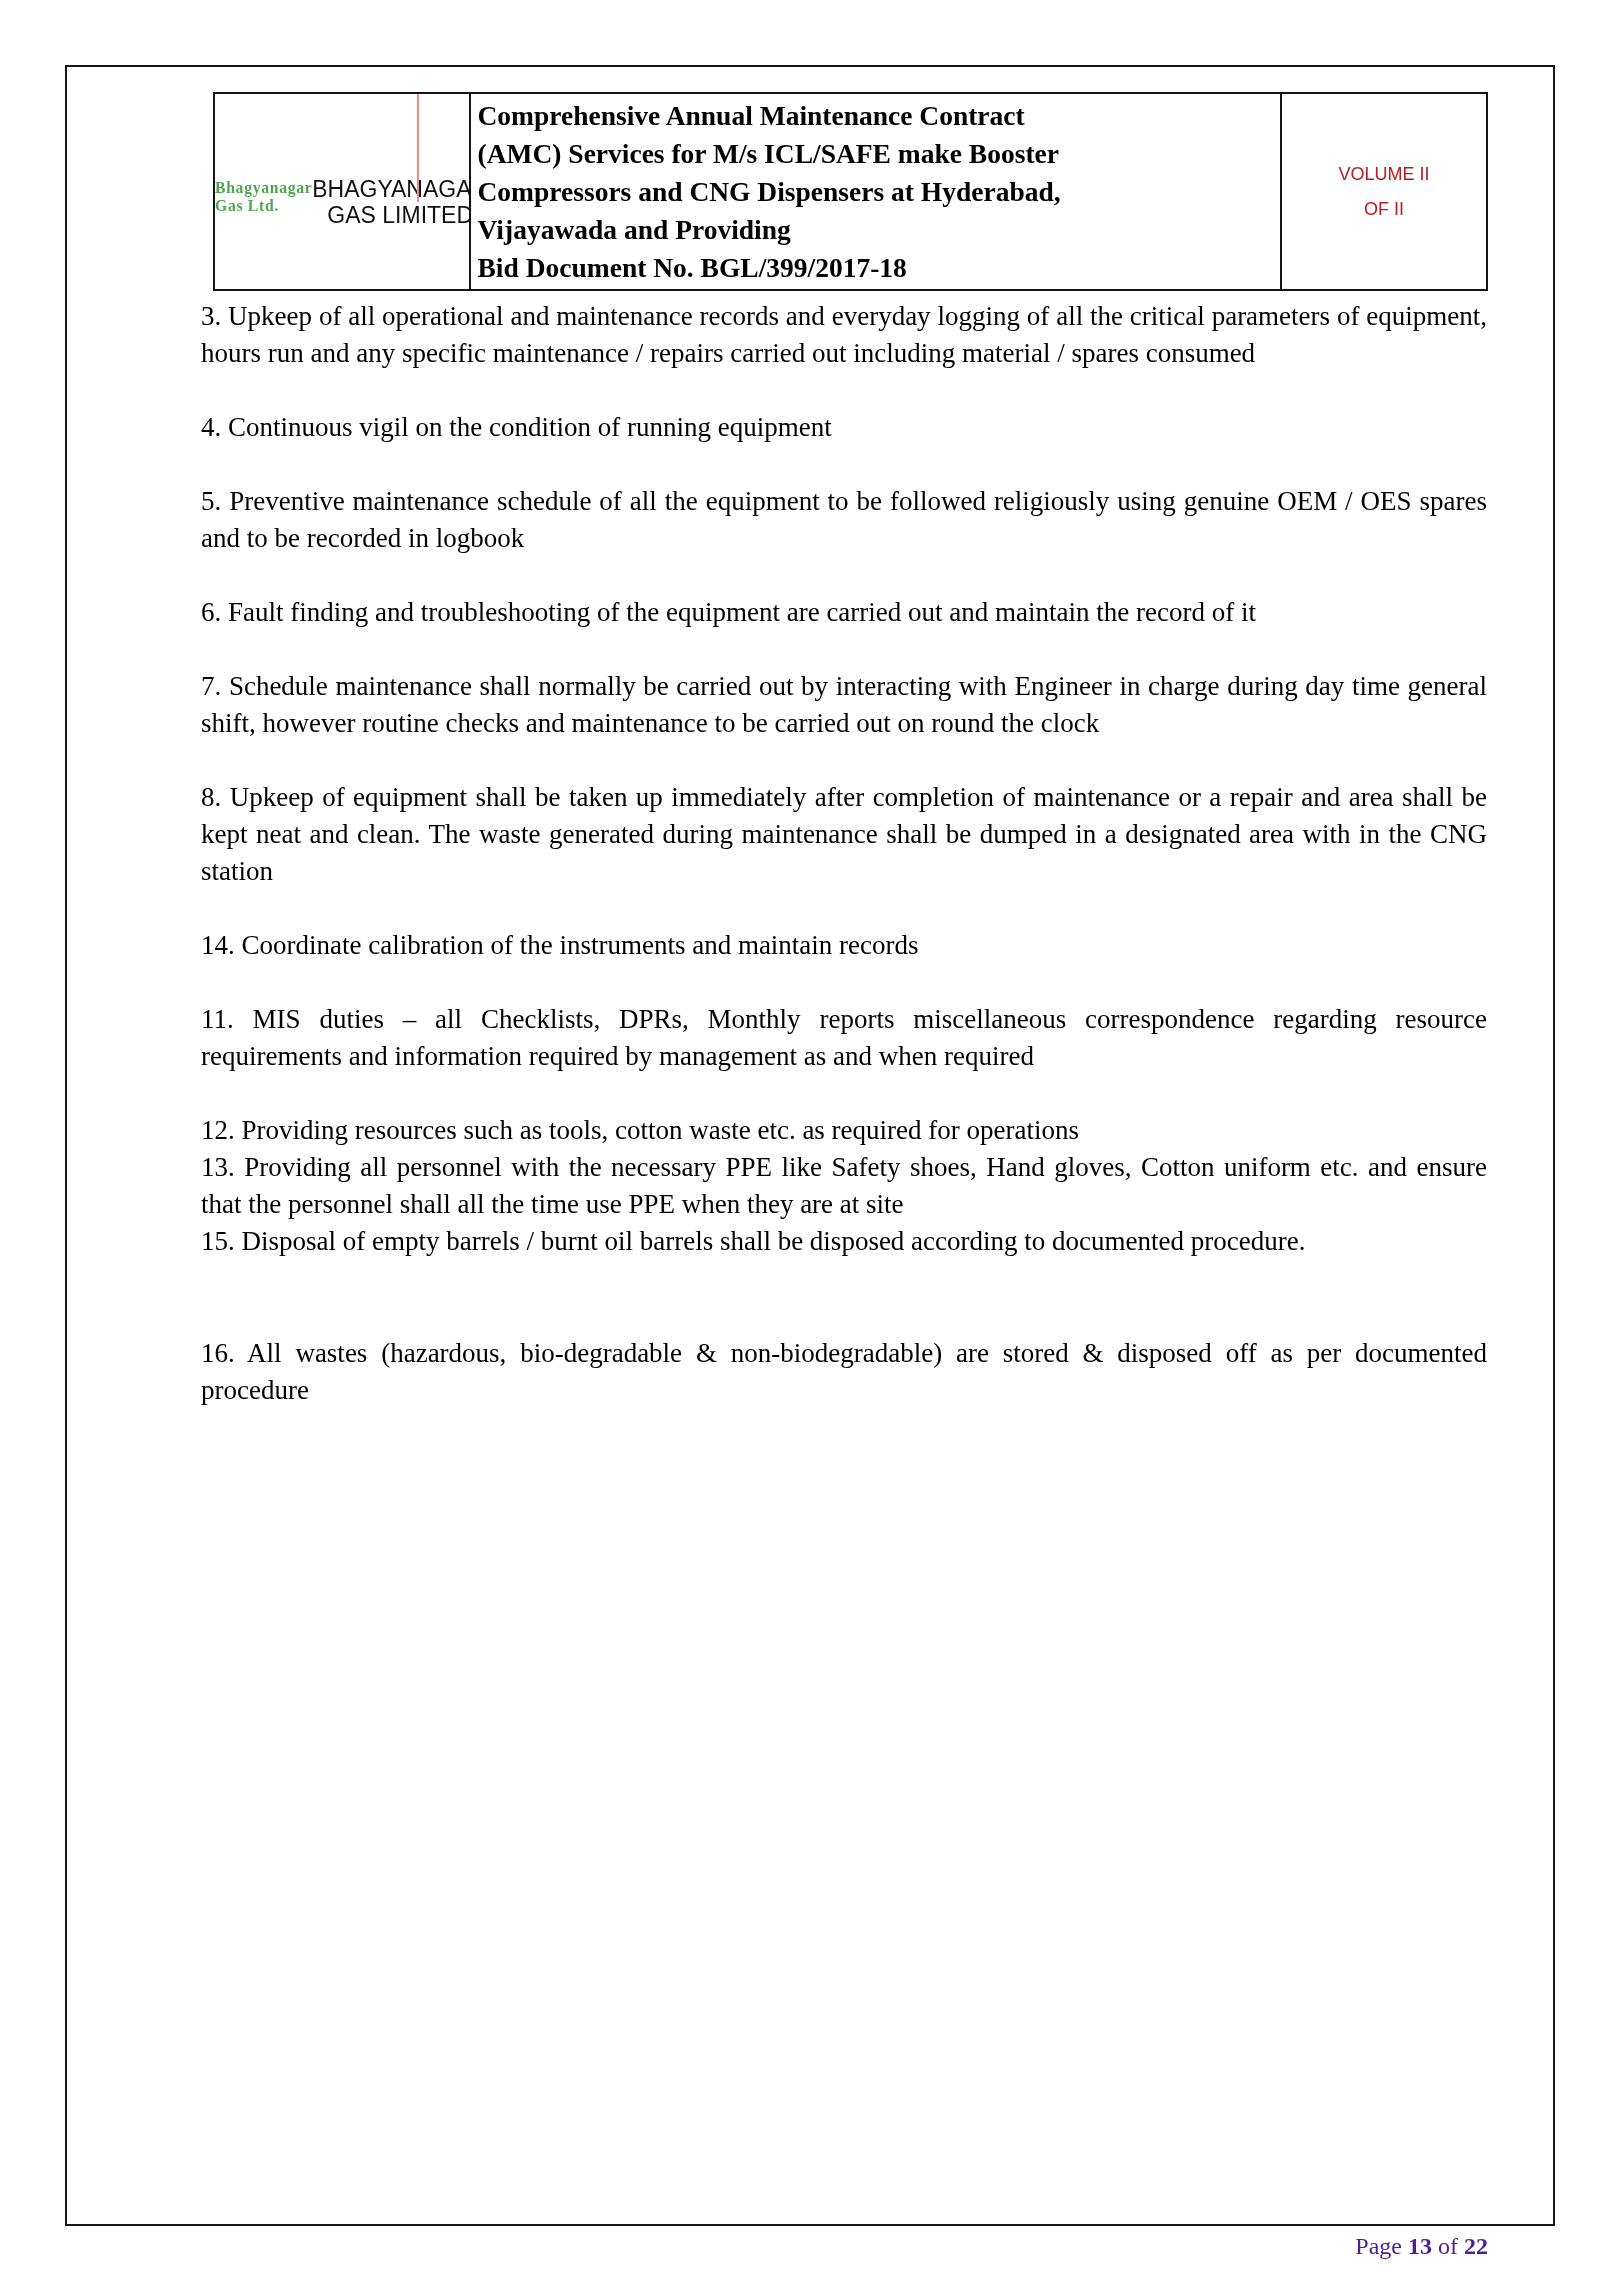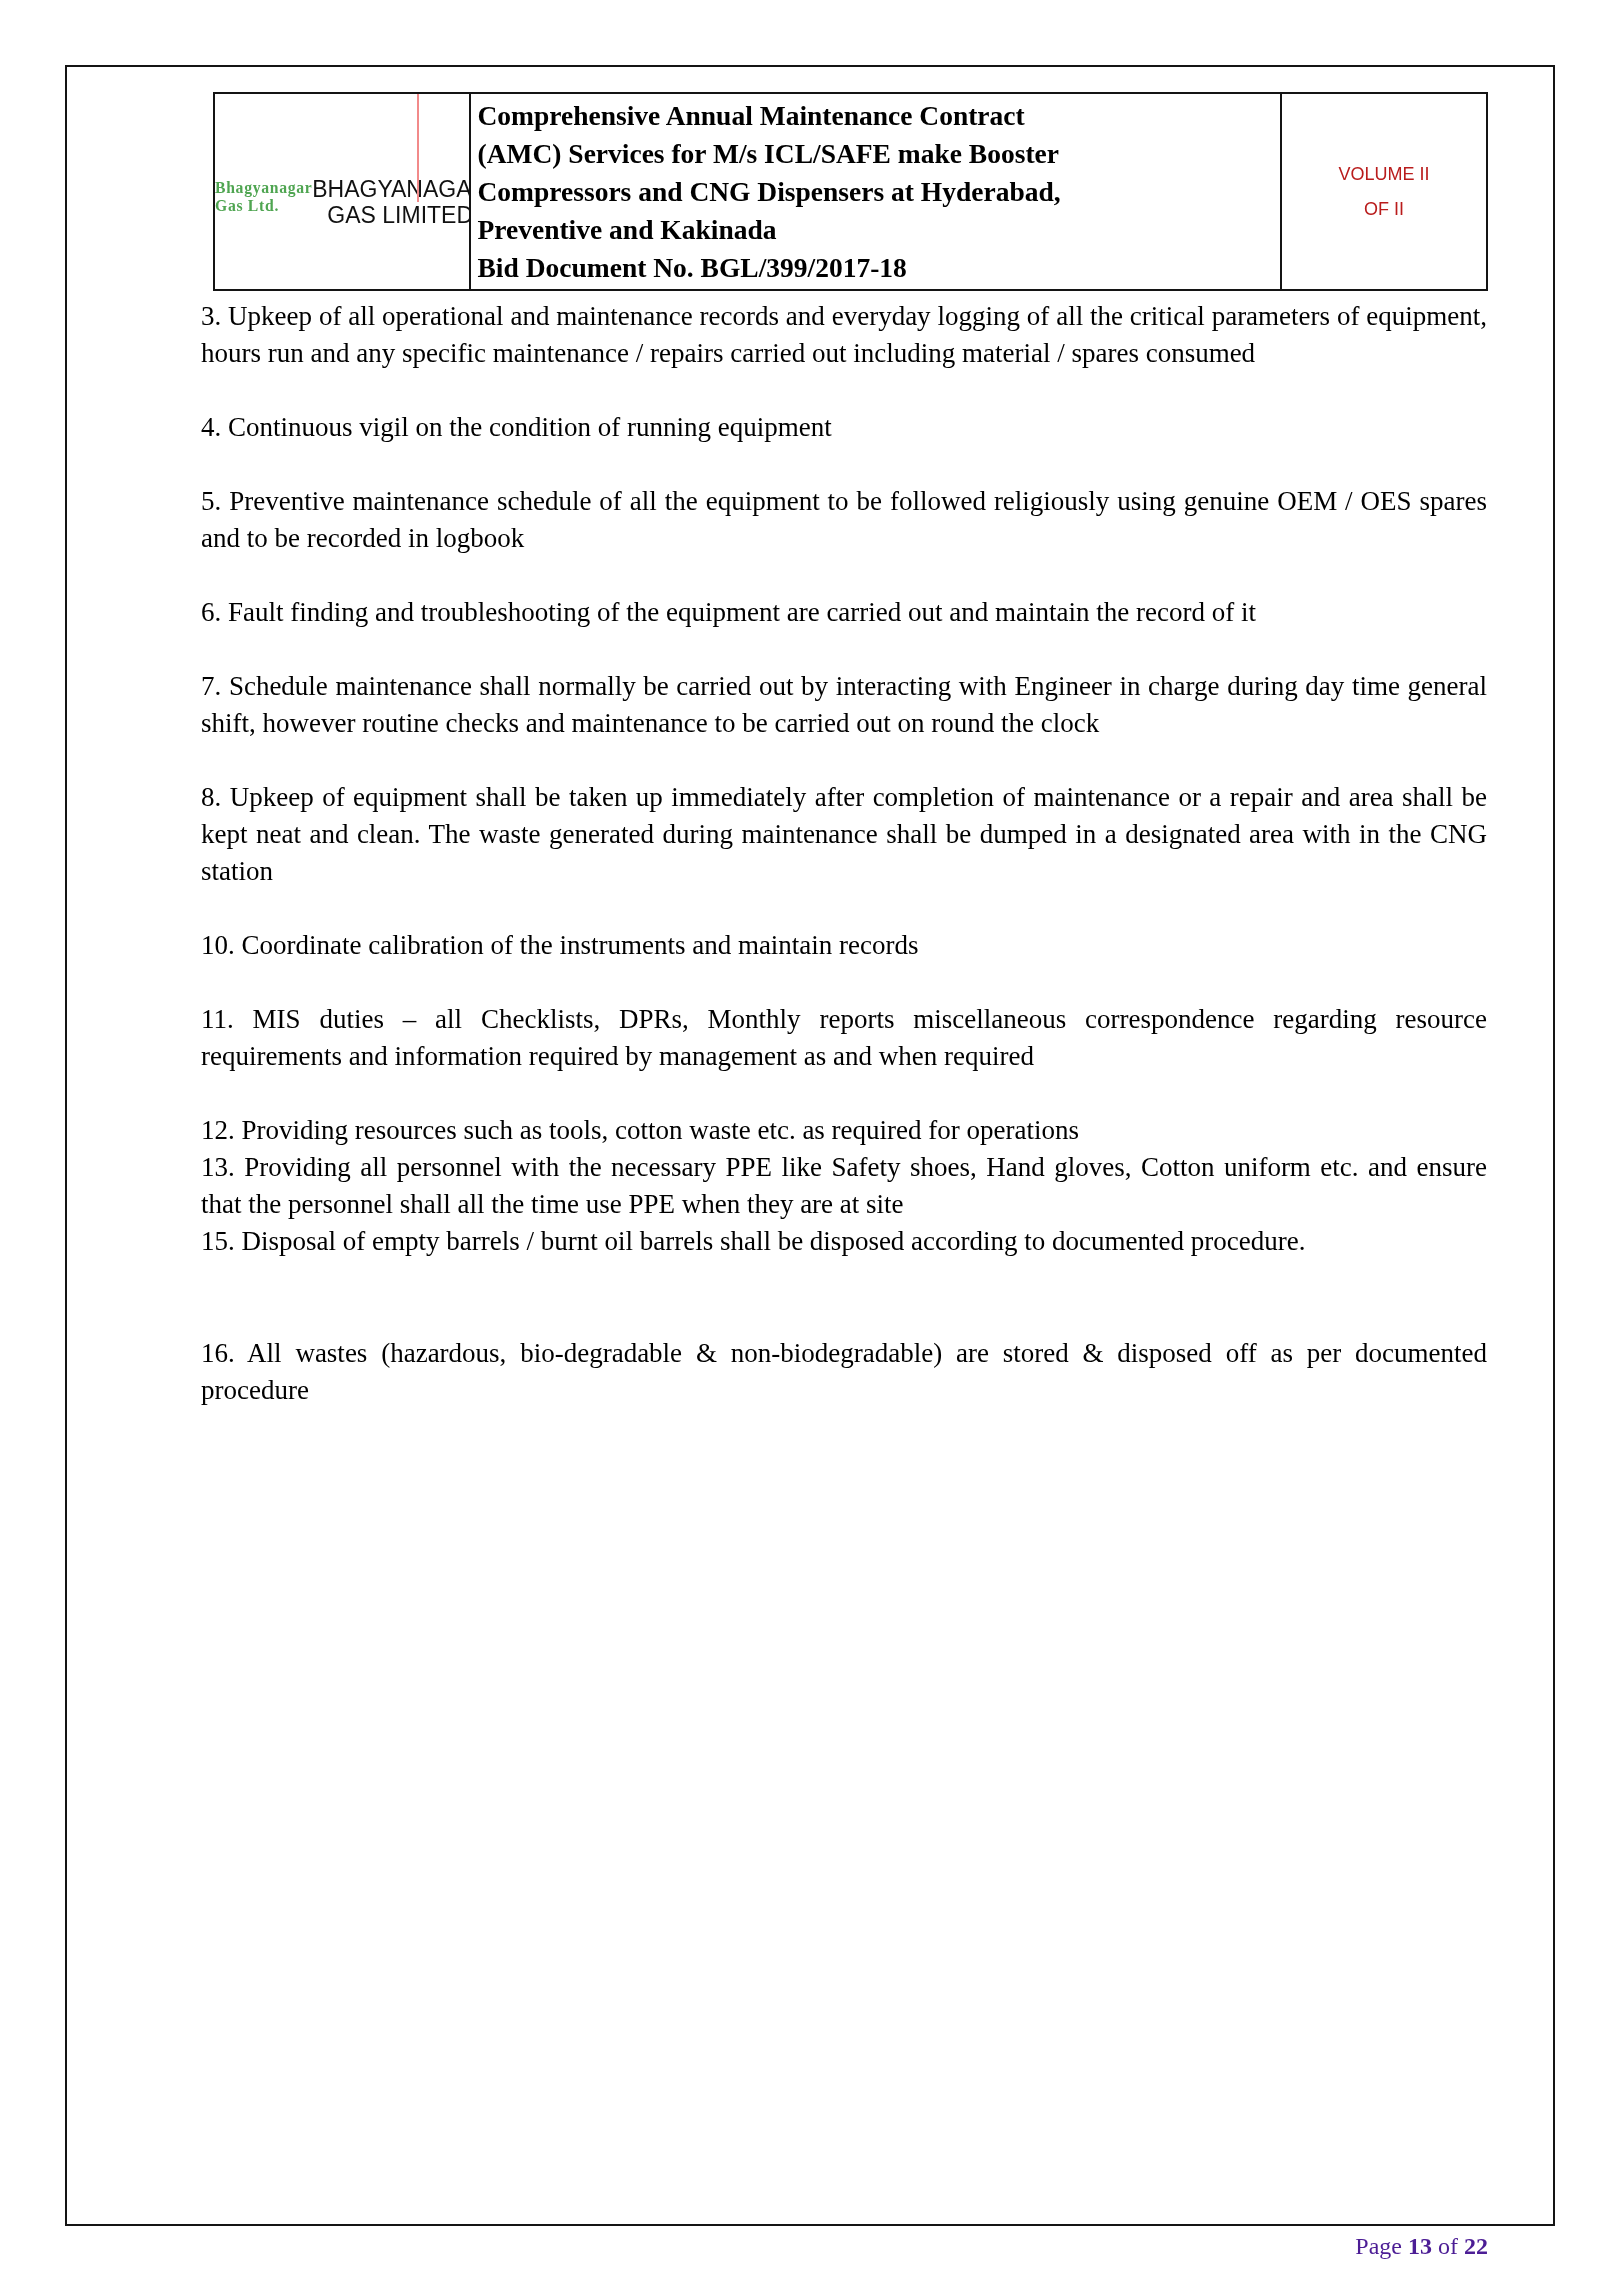--- a/index.html
+++ b/index.html
@@ -116,42 +116,42 @@
           </svg>
           <div class="logo-caption">Bhagyanagar Gas Ltd.</div>
           <div class="company-name">BHAGYANAGAR GAS LIMITED</div>
         </div>
       </td>
       <td class="title-cell">
         <div class="title-inner">
           <div class="title-line">Comprehensive Annual Maintenance Contract</div>
           <div class="title-line">(AMC) Services for M/s ICL/SAFE make Booster</div>
           <div class="title-line">Compressors and CNG Dispensers at Hyderabad,</div>
-          <div class="title-line">Preventive and Kakinada</div>
+          <div class="title-line">Vijayawada and Providing</div>
           <div class="title-line">Bid Document No. BGL/399/2017-18</div>
         </div>
       </td>
       <td class="volume-cell">
         <div class="volume-inner">
           <div>VOLUME II</div>
           <div>OF II</div>
         </div>
       </td>
     </tr>
   </tbody>
     </table>
 
   <div class="body-text">
     <p>3. Upkeep of all operational and maintenance records and everyday logging of all the critical parameters of equipment, hours run and any specific maintenance / repairs carried out including material / spares consumed</p>
     <p>4. Continuous vigil on the condition of running equipment</p>
     <p>5. Preventive maintenance schedule of all the equipment to be followed religiously using genuine OEM / OES spares and to be recorded in logbook</p>
     <p>6. Fault finding and troubleshooting of the equipment are carried out and maintain the record of it</p>
     <p>7. Schedule maintenance shall normally be carried out by interacting with Engineer in charge during day time general shift, however routine checks and maintenance to be carried out on round the clock</p>
     <p>8. Upkeep of equipment shall be taken up immediately after completion of maintenance or a repair and area shall be kept neat and clean. The waste generated during maintenance shall be dumped in a designated area with in the CNG station</p>
-    <p>10. Coordinate calibration of the instruments and maintain records</p>
+    <p>14. Coordinate calibration of the instruments and maintain records</p>
     <p>11. MIS duties – all Checklists, DPRs, Monthly reports miscellaneous correspondence regarding resource requirements and information required by management as and when required</p>
     <p>12. Providing resources such as tools, cotton waste etc. as required for operations</p>
     <p class="tight">13. Providing all personnel with the necessary PPE like Safety shoes, Hand gloves, Cotton uniform etc. and ensure that the personnel shall all the time use PPE when they are at site</p>
     <p class="tight">15. Disposal of empty barrels / burnt oil barrels shall be disposed according to documented procedure.</p>
     <p class="wide">16. All wastes (hazardous, bio-degradable &amp; non-biodegradable) are stored &amp; disposed off as per documented procedure</p>
   </div>
 
   <div class="page-footer"><span>Page </span><span class="bold">13</span><span> of </span><span class="bold">22</span></div>
 
 </div>

